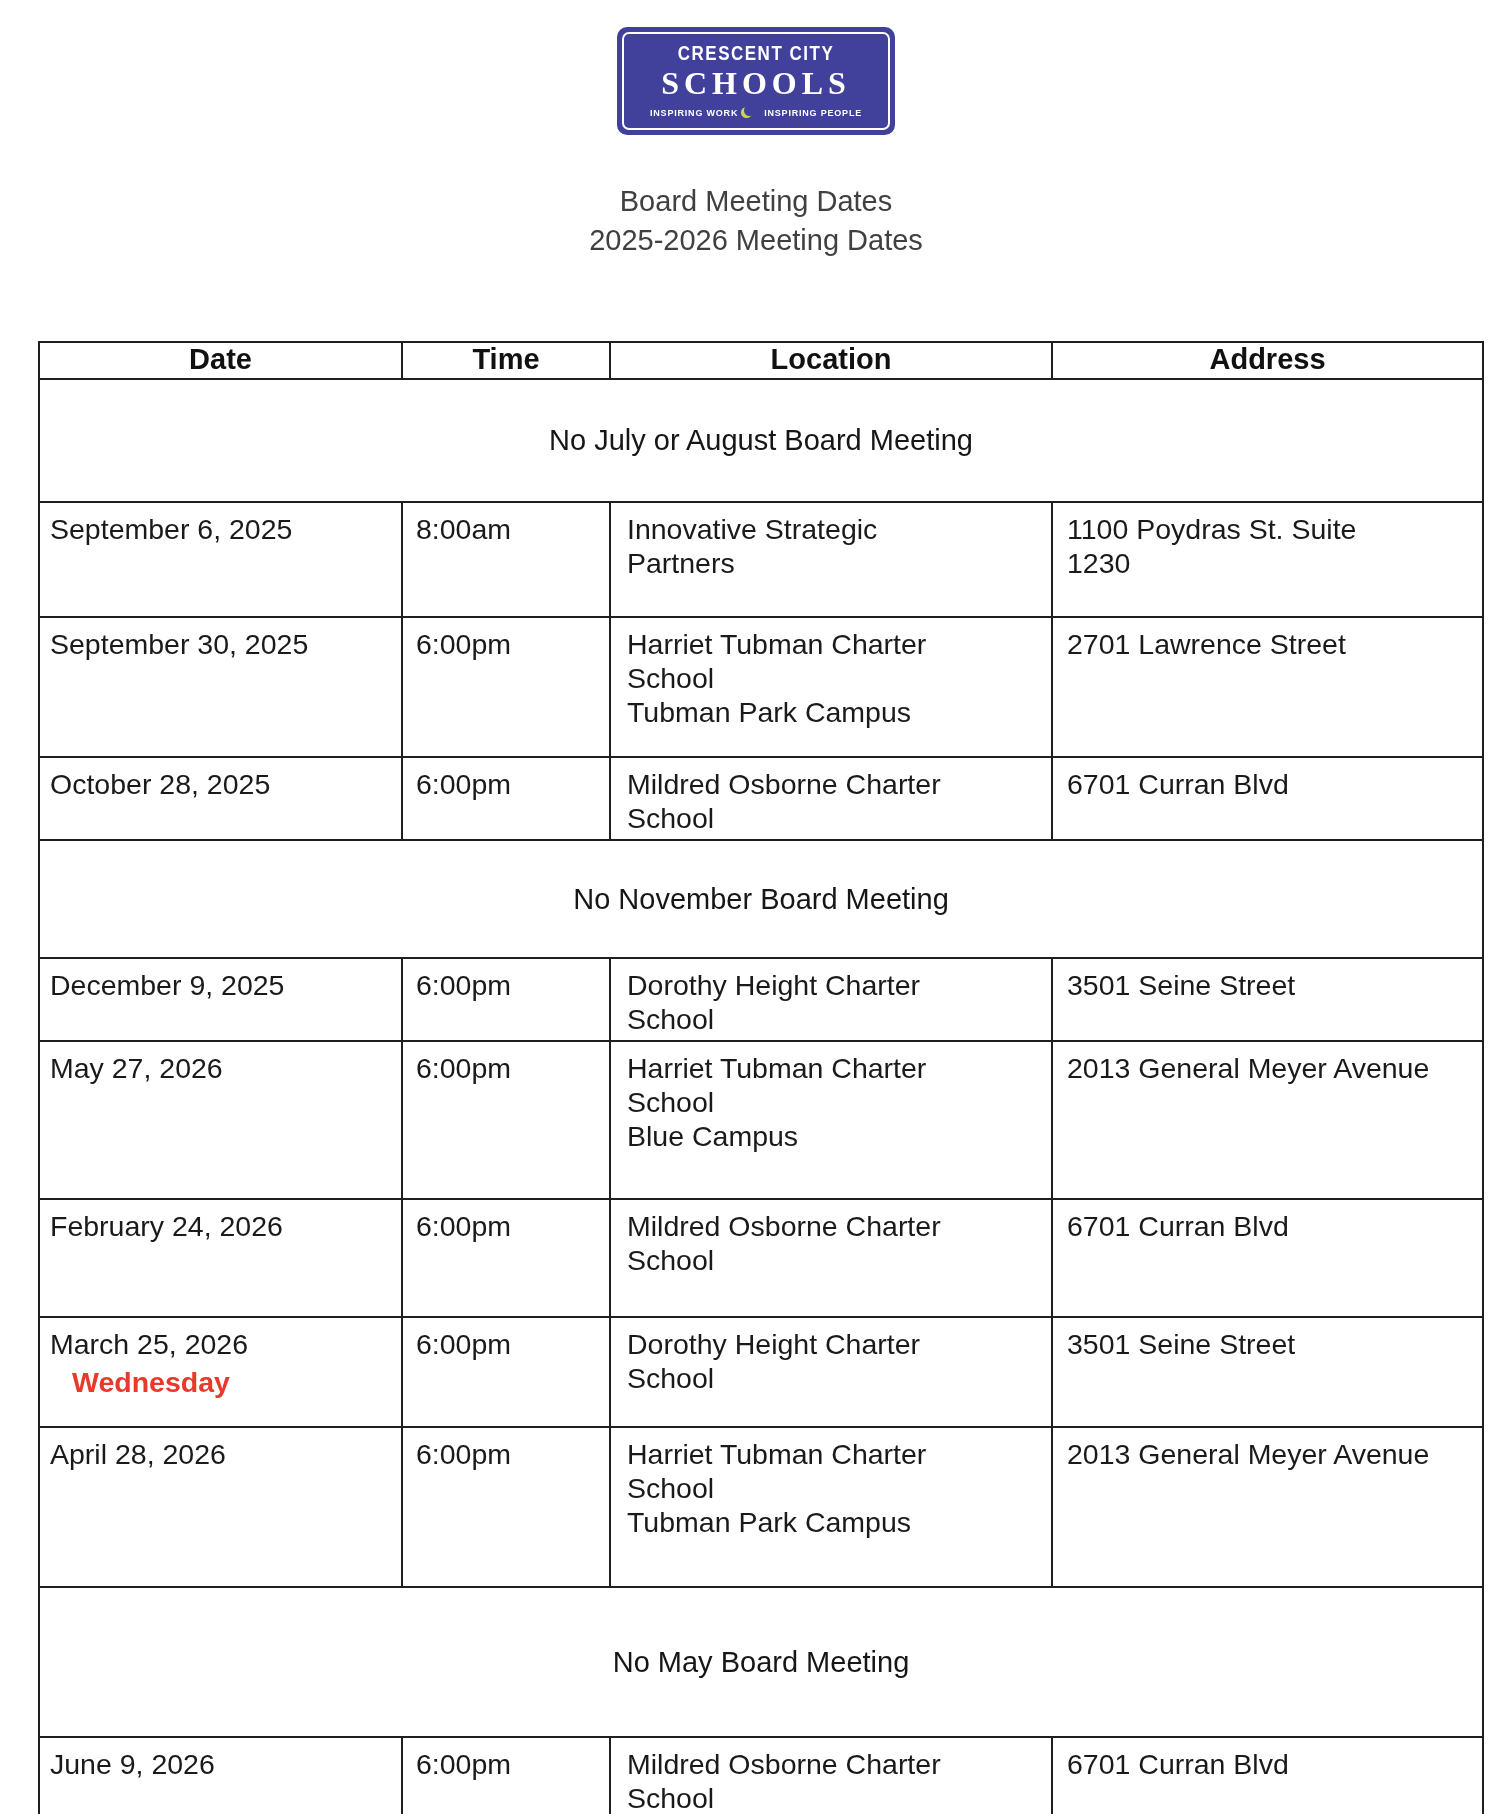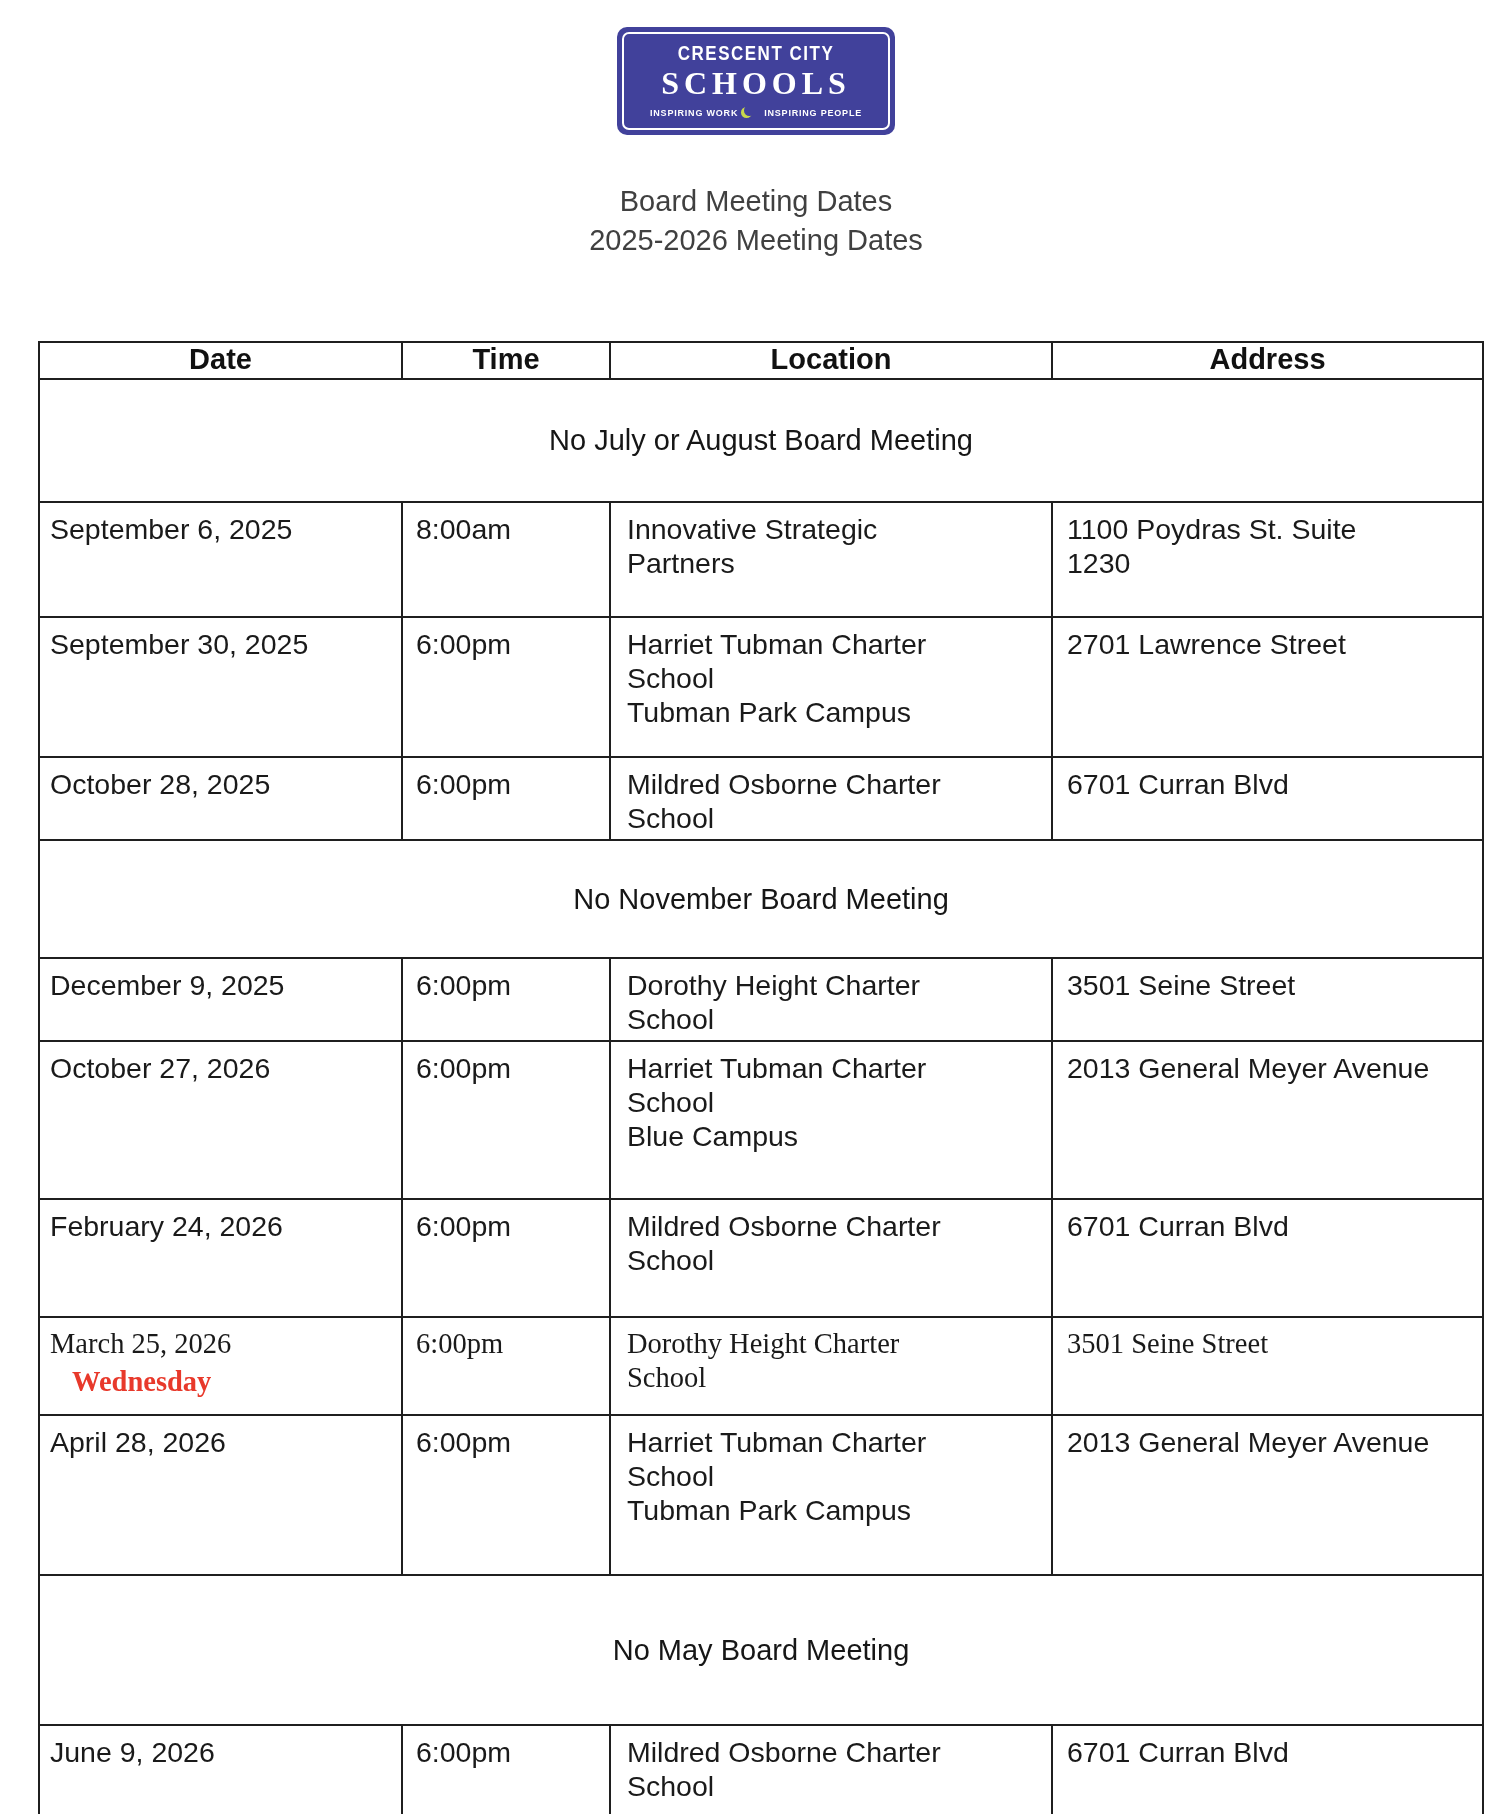--- a/index.html
+++ b/index.html
@@ -224,21 +224,21 @@
         <td class="cell loc-cell">
           <div class="cell-line">Dorothy Height Charter</div>
           <div class="cell-line">School</div>
         </td>
         <td class="cell addr-cell">
           <div class="cell-line">3501 Seine Street</div>
         </td>
       </tr>
       <tr style="height: 158px;">
         <td class="cell date-cell">
-          <div class="cell-line">October 27, 2026</div>
+          <div class="cell-line">May 27, 2026</div>
         </td>
         <td class="cell time-cell">
           <div class="cell-line">6:00pm</div>
         </td>
         <td class="cell loc-cell">
           <div class="cell-line">Harriet Tubman Charter</div>
           <div class="cell-line">School</div>
           <div class="cell-line">Blue Campus</div>
         </td>
         <td class="cell addr-cell">
@@ -253,21 +253,21 @@
           <div class="cell-line">6:00pm</div>
         </td>
         <td class="cell loc-cell">
           <div class="cell-line">Mildred Osborne Charter</div>
           <div class="cell-line">School</div>
         </td>
         <td class="cell addr-cell">
           <div class="cell-line">6701 Curran Blvd</div>
         </td>
       </tr>
-      <tr style="height: 98px; font-family: Liberation Serif, serif;">
+      <tr style="height: 110px;">
         <td class="cell date-cell">
           <div class="cell-line">March 25, 2026</div>
           <div class="date-note cell-line">Wednesday</div>
         </td>
         <td class="cell time-cell">
           <div class="cell-line">6:00pm</div>
         </td>
         <td class="cell loc-cell">
           <div class="cell-line">Dorothy Height Charter</div>
           <div class="cell-line">School</div>

